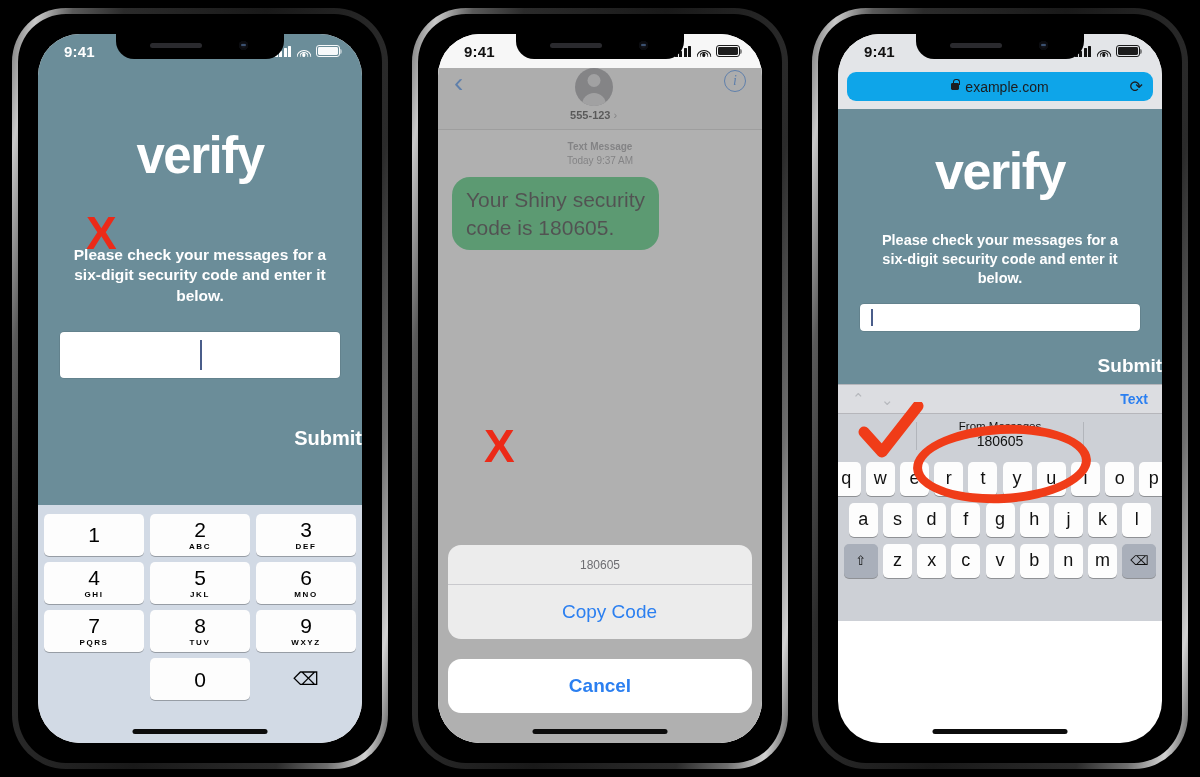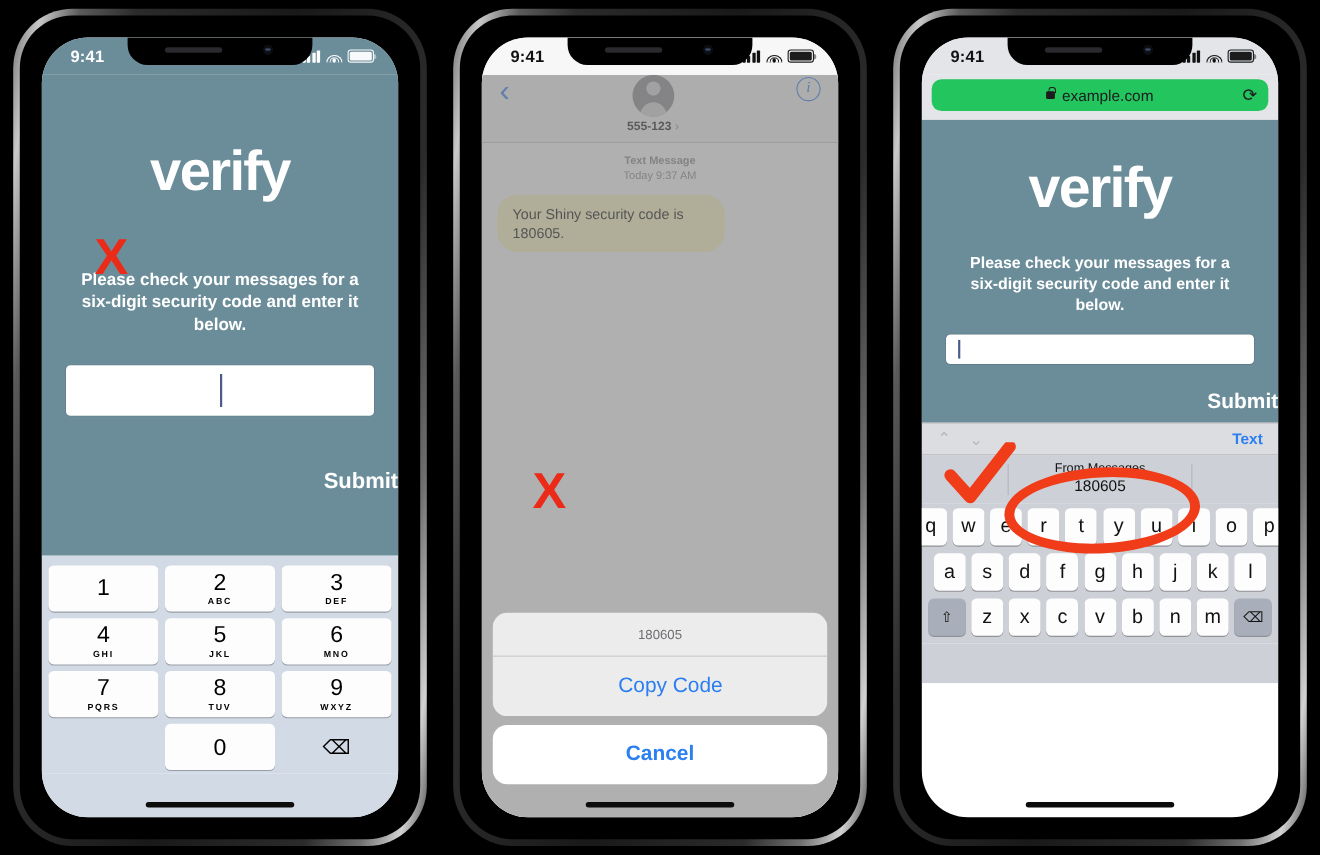--- a/index.html
+++ b/index.html
@@ -115,35 +115,35 @@
   .avatar { width:38px;height:38px;border-radius:50%;background:#8c8c92;margin:0 auto;position:relative;overflow:hidden;}
   .avatar::before{content:"";position:absolute;left:50%;top:6px;transform:translateX(-50%);width:13px;height:13px;border-radius:50%;background:#d8d8db;}
   .avatar::after{content:"";position:absolute;left:50%;bottom:-5px;transform:translateX(-50%);width:24px;height:18px;border-radius:12px 12px 0 0;background:#d8d8db;}
   .msg-num { font-size:11px; font-weight:600; color:#1b1b1b; margin-top:3px; }
   .msg-info { color:#2b7ff0; font-size:19px; width:22px;height:22px;border:1.4px solid #2b7ff0;border-radius:50%;
               display:flex;align-items:center;justify-content:center;font-family:"Liberation Serif",serif;font-style:italic;font-size:14px;}
   .msg-body { flex:1; padding:10px 14px; position:relative; }
   .msg-meta { text-align:center; font-size:10px; color:#8a8a8e; line-height:1.35; margin-bottom:10px; }
   .msg-meta b { font-weight:700; }
   .bubble {
-    display:inline-block; max-width:70%; background:#fef9c3; color:#0a0a0a;
-    border-radius:18px; padding:9px 14px; font-size:13px; line-height:1.32;
+    display:inline-block; max-width:70%; background:#22c55e; color:#0a0a0a;
+    border-radius:18px; padding:9px 14px; font-size:21px; line-height:1.32;
   }
   .dimmer { position:absolute; inset:0; background:rgba(128,128,128,.62); z-index:20; }
 
   .sheet { position:absolute; left:10px; right:10px; bottom:30px; z-index:30; }
   .sheet-group { background:#f2f2f2e8; border-radius:13px; overflow:hidden; }
   .sheet-title { text-align:center; font-size:12px; color:#6d6d72; padding:13px 0 12px; border-bottom:.5px solid #c9c9cd; }
   .sheet-action { text-align:center; font-size:19px; color:#2b7ff0; padding:16px 0;margin-left:19px; }
-  .sheet-cancel { background:#fff; border-radius:13px; text-align:center; font-size:19px; font-weight:700; color:#2b7ff0; padding:16px 0; margin-top:8px; }
+  .sheet-cancel { background:#fff; border-radius:13px; text-align:center; font-size:19px; font-weight:700; color:#2b7ff0; padding:16px 0; margin-top:20px; }
 
   
   .safari-bar { background:#e3e5e8; padding:4px 9px 8px; flex:0 0 auto; }
   .url-pill {
-    background:#22c55e; border-radius:9px; height:29px; display:flex; align-items:center;
+    background:#0ea5e9; border-radius:9px; height:29px; display:flex; align-items:center;
     justify-content:center; position:relative; padding:0 12px;
   }
   .url-text { font-size:14px; color:#1c1c1e; }
   .lock { width:8px;height:7px;border-radius:1.4px;background:#1c1c1e;position:relative;margin-right:6px;display:inline-block;}
   .lock::before{content:"";position:absolute;left:1.6px;top:-4.4px;width:4.8px;height:5px;border:1.5px solid #1c1c1e;border-bottom:none;border-radius:3px 3px 0 0;}
   .reload { position:absolute; right:10px; font-size:16px; color:#1c1c1e; }
 
   .kb-accessory {
     background:#dcdde1; border-top:.5px solid #b6b6bb; border-bottom:.5px solid #b6b6bb;
     display:flex; align-items:center; justify-content:space-between; padding:5px 14px; flex:0 0 auto;

